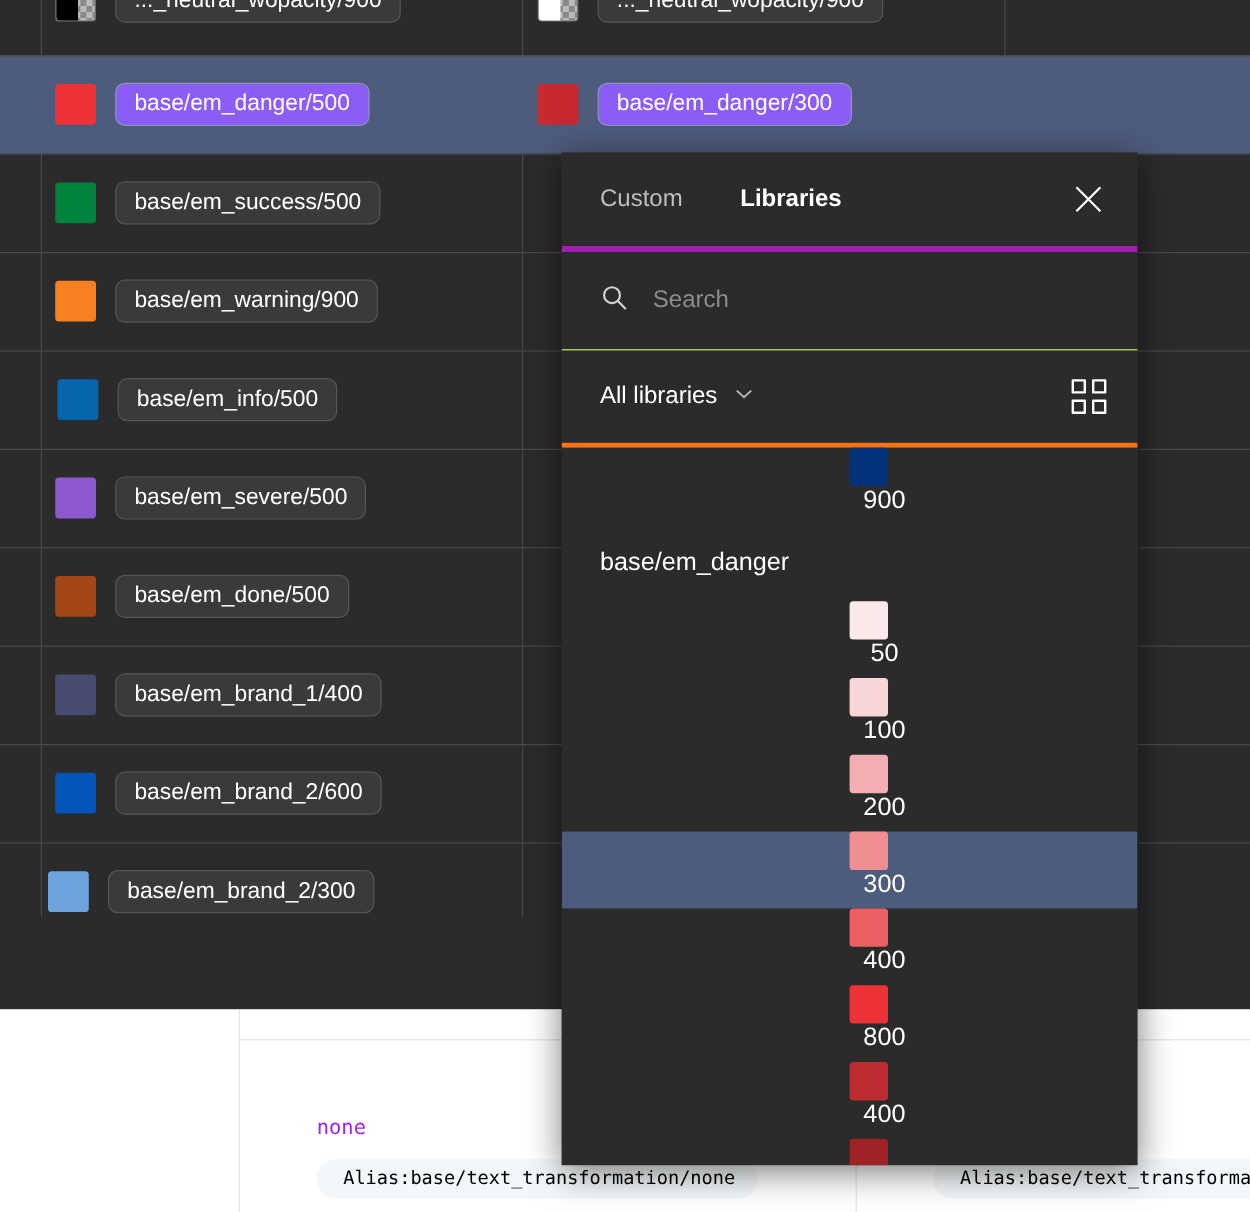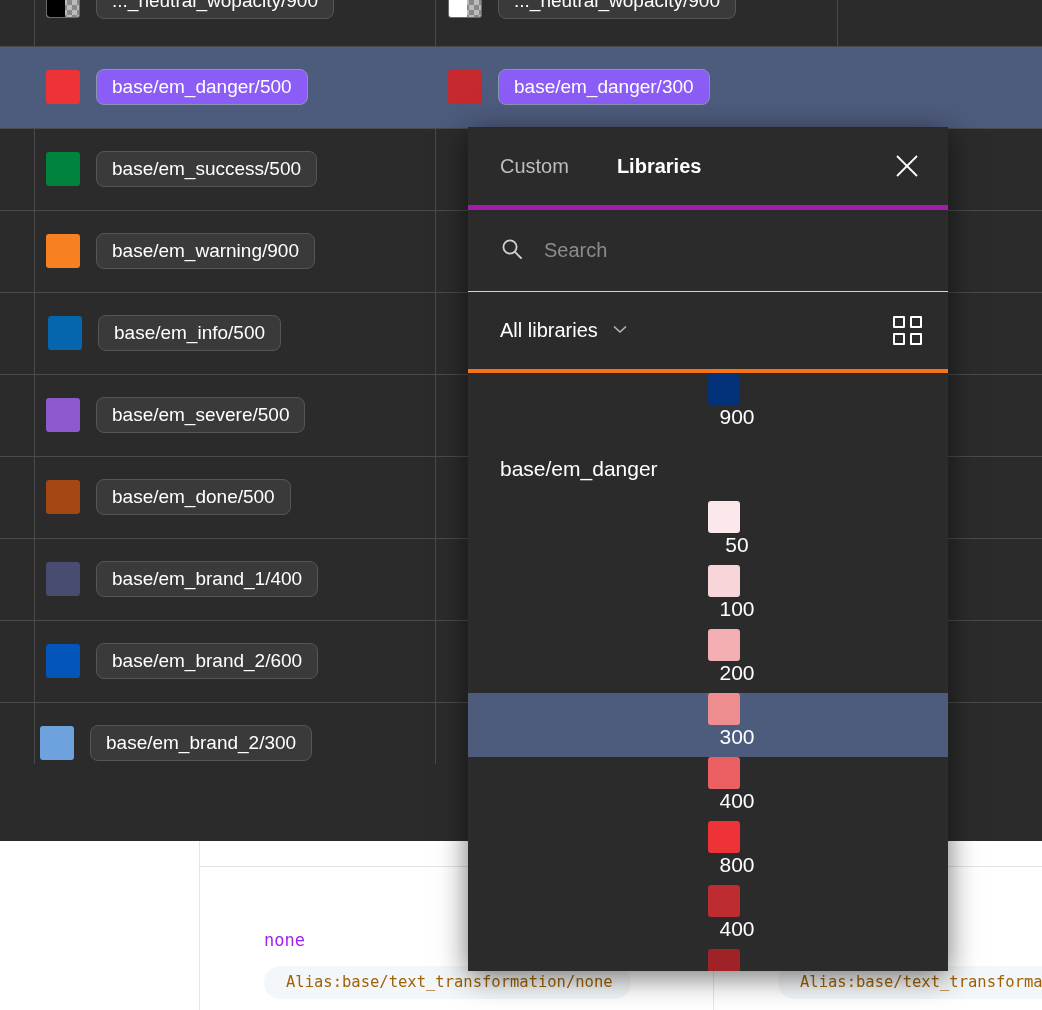--- a/index.html
+++ b/index.html
@@ -45,21 +45,21 @@
     letter-spacing: 0px;
     white-space: nowrap;
   }
   .doc-alias-pill {
     display: inline-block;
     background: #f4f7f9;
     border-radius: 16px;
     padding: 7px 18px 8px 22px;
     font-family: "DejaVu Sans Mono", monospace;
     font-size: 15.5px;
-    color: #a16207;
+    color: #000000;
     white-space: nowrap;
   }
 
   
   .table-panel {
     position: absolute;
     left: 0; top: 0;
     width: 1042px;
     height: 841px;
     background: #2b2b2b;

